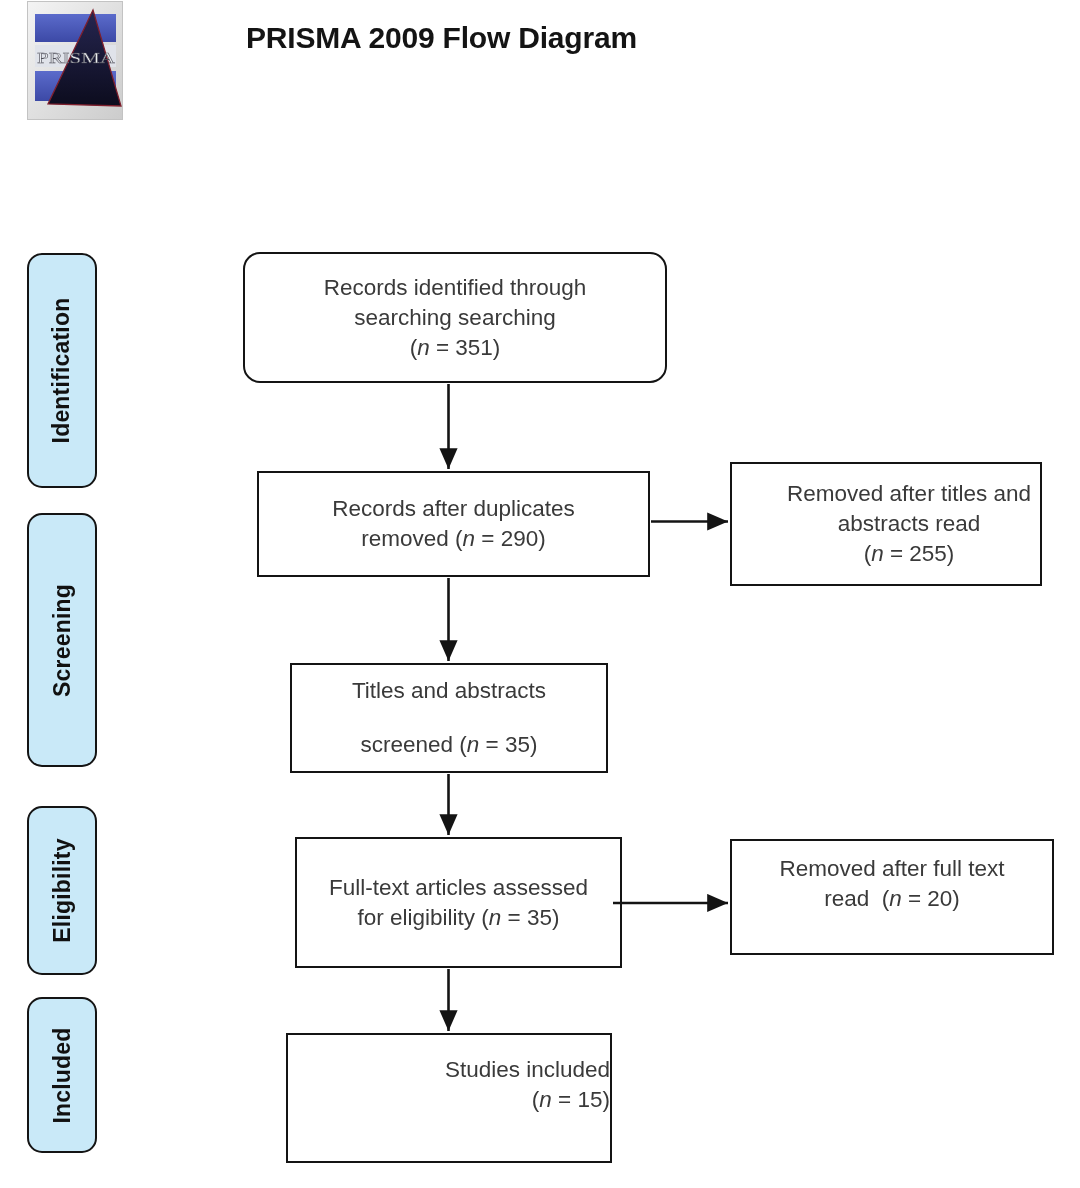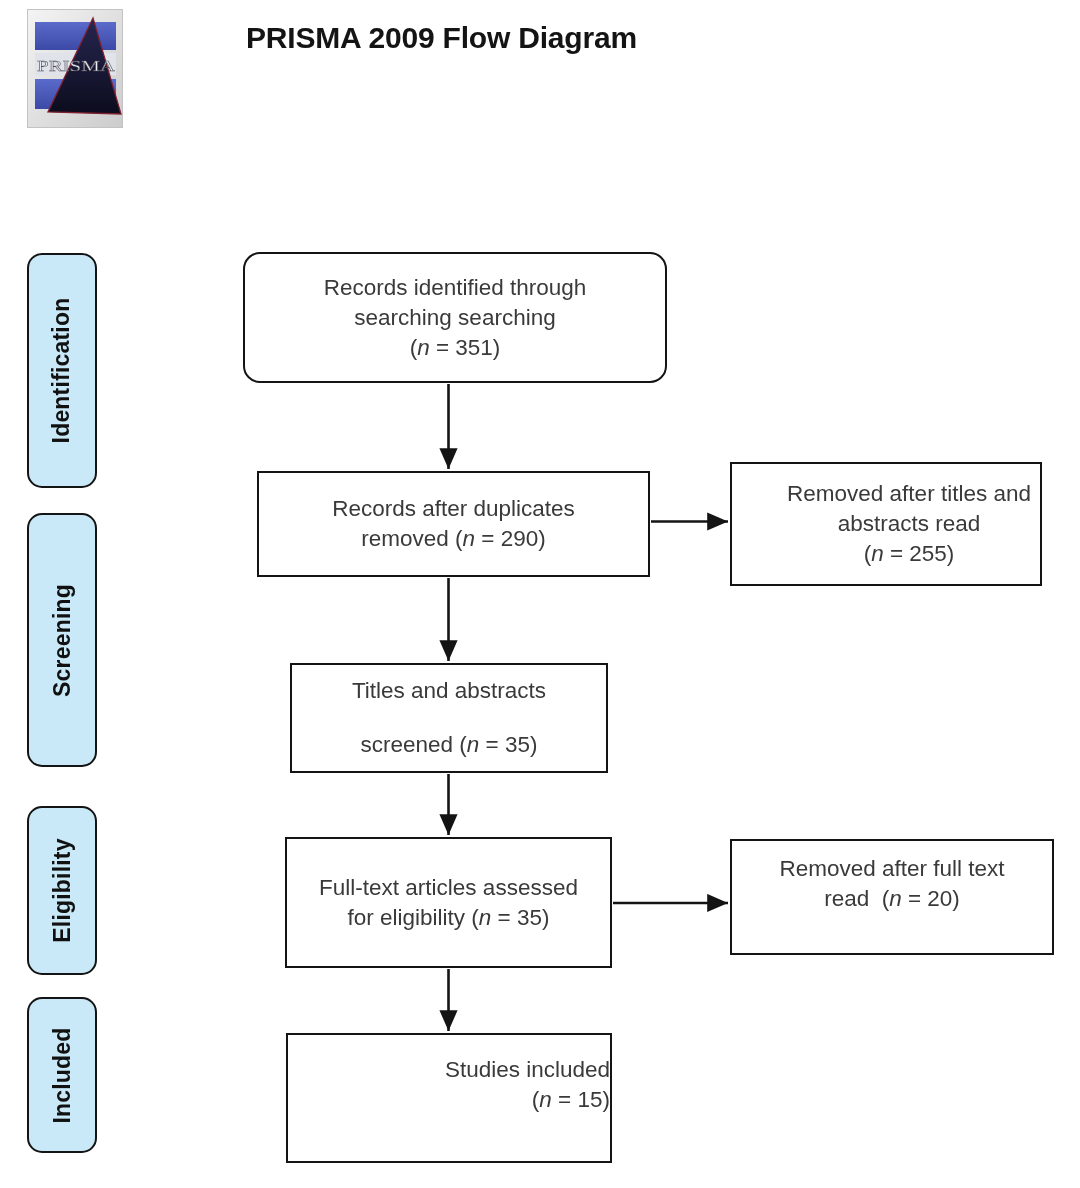--- a/index.html
+++ b/index.html
@@ -4,21 +4,21 @@
 <style>
   html,body{margin:0;padding:0;background:#ffffff;}
   .canvas{
     position:relative;width:1080px;height:1188px;background:#fff;
     font-family:"Liberation Sans",sans-serif;overflow:hidden;
   }
   .title{
     position:absolute;left:246px;top:21px;
     font-size:30px;font-weight:700;color:#141414;letter-spacing:-0.2px;
   }
-  .logo{position:absolute;left:27px;top:9px;width:96px;height:141px;}
+  .logo{position:absolute;left:27px;top:1px;width:96px;height:141px;}
   .logo svg{display:block;}
   .logo-text{
     font-family:"Liberation Serif",serif;font-size:15px;
     fill:#eceef2;stroke:#4a4a55;stroke-width:0.45px;
     text-anchor:middle;
   }
   
   .stage{
     position:absolute;left:27px;width:70px;
     background:var(--stage_fill,#c9e9f8);
@@ -39,21 +39,21 @@
     position:absolute;background:#fff;
     border:2.5px solid var(--border,#141414);box-sizing:border-box;
     display:flex;flex-direction:column;align-items:center;justify-content:center;
     text-align:center;font-size:22.5px;line-height:30px;color:var(--text,#3a3a3a);
   }
   .fbox .line{display:block;}
   .fbox i{font-style:italic;}
   #box-records-identified{left:243px;top:252px;width:424px;height:131px;border-radius:17px;}
   #box-records-after-duplicates{left:257px;top:471px;width:393px;height:106px;align-items:center;}
   #box-titles-abstracts-screened{left:290px;top:663px;width:318px;height:110px;gap:24px;}
-  #box-fulltext-assessed{left:285px;top:837px;width:327px;height:131px;}
+  #box-fulltext-assessed{left:295px;top:837px;width:327px;height:131px;}
   #box-studies-included{left:286px;top:1033px;width:326px;height:130px;padding-bottom:26px;align-items:flex-end;}
   #box-removed-titles-abstracts{left:730px;top:462px;width:312px;height:124px;padding-left:46px;}
   #box-removed-fulltext{left:730px;top:839px;width:324px;height:116px;padding-bottom:26px;}
   
   .arrows{position:absolute;left:0;top:0;pointer-events:none;}
   .arrows line{stroke:var(--border,#141414);stroke-width:2.6px;}
 </style>
 </head>
 <body>
 

